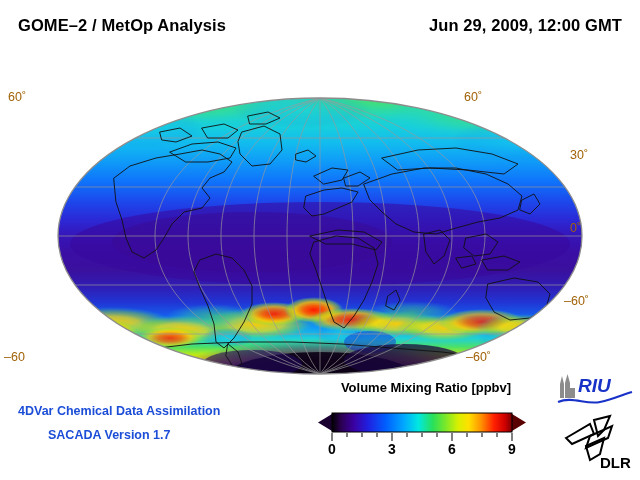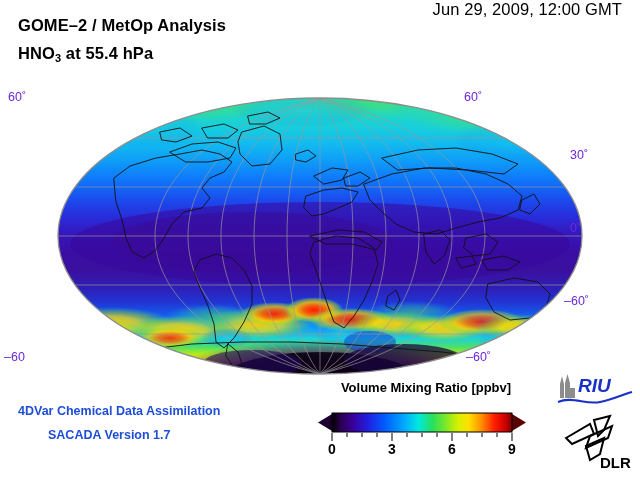--- a/index.html
+++ b/index.html
@@ -20,33 +20,33 @@
     font-size:16.5px;font-weight:bold;letter-spacing:.1px;
     white-space:nowrap;
   }
   #header-title-line2{
     position:absolute;left:18px;top:44px;
     font-size:16.5px;font-weight:bold;letter-spacing:.1px;
     white-space:nowrap;
   }
   #header-title-line2 sub{font-size:11px;vertical-align:baseline;position:relative;top:3px;}
   #header-date{
-    position:absolute;right:18px;top:0;
-    font-size:16.5px;font-weight:normal;letter-spacing:.1px;
+    position:absolute;right:18px;top:16px;
+    font-size:16.5px;font-weight:bold;letter-spacing:.1px;
     white-space:nowrap;text-align:right;
   }
 
   
   #map-panel{
     position:absolute;left:52px;top:92px;width:536px;height:288px;
   }
   #map-svg{display:block;width:536px;height:288px;}
 
   .lat-label{
-    position:absolute;font-size:12.5px;color:#6d28d9;
+    position:absolute;font-size:12.5px;color:#a16207;
     font-family:"Liberation Sans", sans-serif;white-space:nowrap;
   }
 
   
   .footer-line{
     position:absolute;left:18px;
     font-size:12.5px;font-weight:bold;color:#1d4ed8;white-space:nowrap;
   }
   #footer-line-1{top:404px;}
   #footer-line-2{top:428px;margin-left:30px;}
@@ -64,21 +64,20 @@
   #logo-riu{position:absolute;left:556px;top:372px;width:78px;height:36px;}
   #logo-dlr{position:absolute;left:560px;top:414px;width:76px;height:58px;}
 </style>
 </head>
 <body>
 
 <div class="fig">
 
   <div id="header-title-line1">GOME–2 / MetOp Analysis</div>
 
-  <div id="header-title-line2"><span>HNO</span><sub>3</sub><span> at 55.4 hPa</span></div>
 
   <div id="header-date">Jun 29, 2009, 12:00 GMT</div>
 
   <div id="map-panel">
     <svg id="map-svg" viewBox="0 0 536 288">
       <defs>
 
         <clipPath id="globeClip">
           <ellipse cx="268" cy="144" rx="262" ry="138"></ellipse>
         </clipPath>

